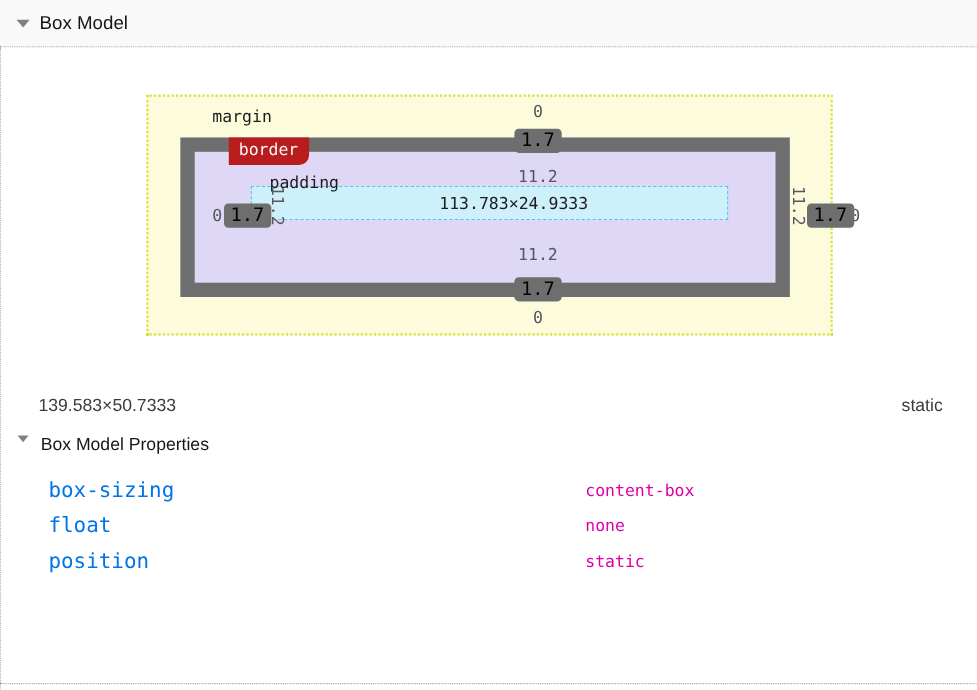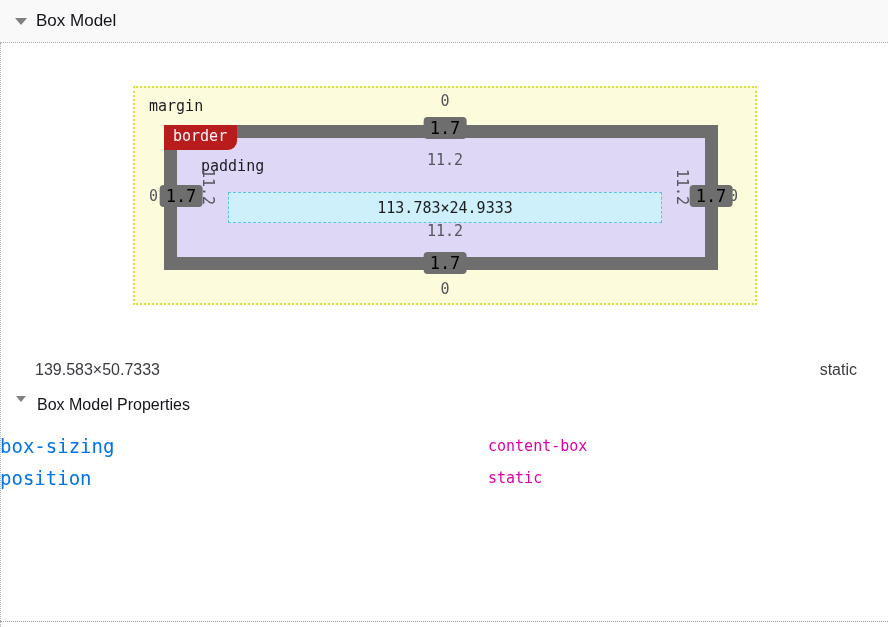--- a/index.html
+++ b/index.html
@@ -1,20 +1,20 @@
 <!DOCTYPE html>
 <html><head>
 <meta charset="utf-8">
 <style>
   html,body{margin:0;padding:0;background:#fff;}
   #page{
     position:relative;width:888px;height:627px;background:#fff;overflow:hidden;
     font-family:"Liberation Sans",sans-serif;
   }
-  .mono{font-family:"DejaVu Sans Mono","Liberation Mono",monospace;}
+  .mono{font-family:"DejaVu Sans Mono","Liberation Mono",monospace;margin-left:44px;}
 
   
   .panel-header{
     position:absolute;left:0;top:0;width:100%;height:43px;
     background:#f9f9fa;border-bottom:1px dotted #b2b2b6;
     display:flex;align-items:center;cursor:default;box-sizing:border-box;
   }
   .twisty{
     width:0;height:0;border-left:6px solid transparent;border-right:6px solid transparent;
     border-top:7px solid #808080;margin-left:15px;margin-right:9px;flex:0 0 auto;
@@ -27,21 +27,21 @@
   
   .margin-box{
     position:absolute;left:133px;top:86px;width:624px;height:219px;box-sizing:border-box;
     background:#fcfcdc;border:2px dotted #d7e03d;
   }
   .border-frame{
     position:absolute;left:164px;top:125px;width:554px;height:145px;box-sizing:border-box;
     border:13px solid #6e6e6e;background:#ded8f6;
   }
   .content-box{
-    position:absolute;left:228px;top:192px;width:434px;height:31px;box-sizing:border-box;
+    position:absolute;left:228px;top:169px;width:434px;height:31px;box-sizing:border-box;
     background:#cdf0fa;border:1px dashed #5fc0e8;
     display:flex;align-items:center;justify-content:center;
     font-size:15px;color:#1d1d20;
   }
   .layer-label{position:absolute;font-size:15px;color:#1d1d20;}
   .border-tab{
     position:absolute;left:164px;top:125px;background:#b91c1c;color:#f7f7fb;
     font-size:15px;padding:2px 10px 5px 9px;border-radius:0 0 9px 0;z-index:2;
   }
   .bm-value{position:absolute;font-size:15px;color:#55565c;line-height:18px;}
@@ -112,18 +112,22 @@
     <span class="twisty"></span>
     <span class="props-title">Box Model Properties</span>
   </div>
 
   <div class="props-list">
     <div class="prop-row">
       <span class="prop-name mono">box-sizing</span>
       <span class="prop-value mono">content-box</span>
     </div>
     <div class="prop-row">
+      <span class="prop-name mono">float</span>
+      <span class="prop-value mono">none</span>
+    </div>
+    <div class="prop-row">
       <span class="prop-name mono">position</span>
       <span class="prop-value mono">static</span>
     </div>
   </div>
 
 </div>
 
 </body></html>

